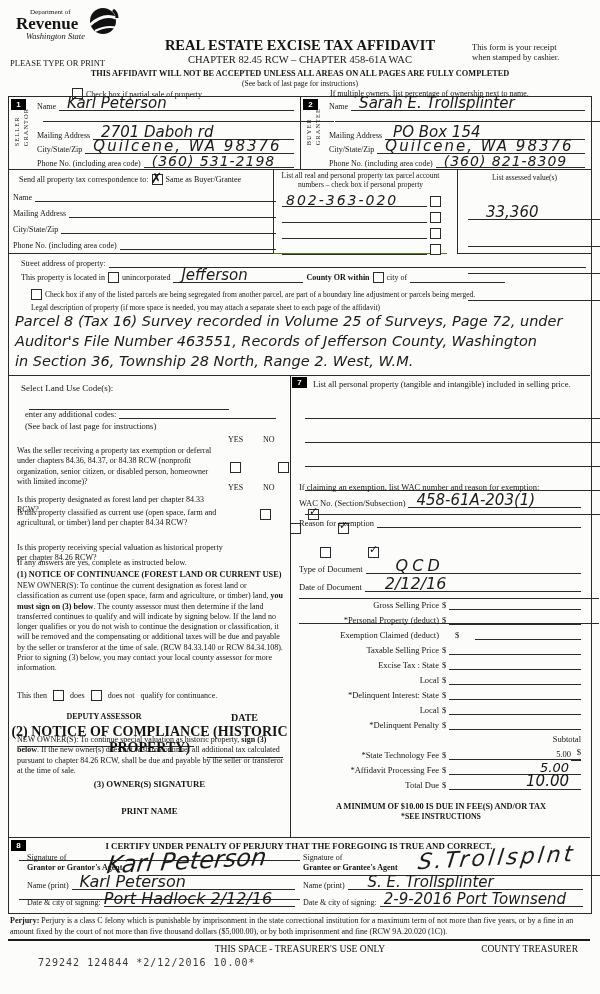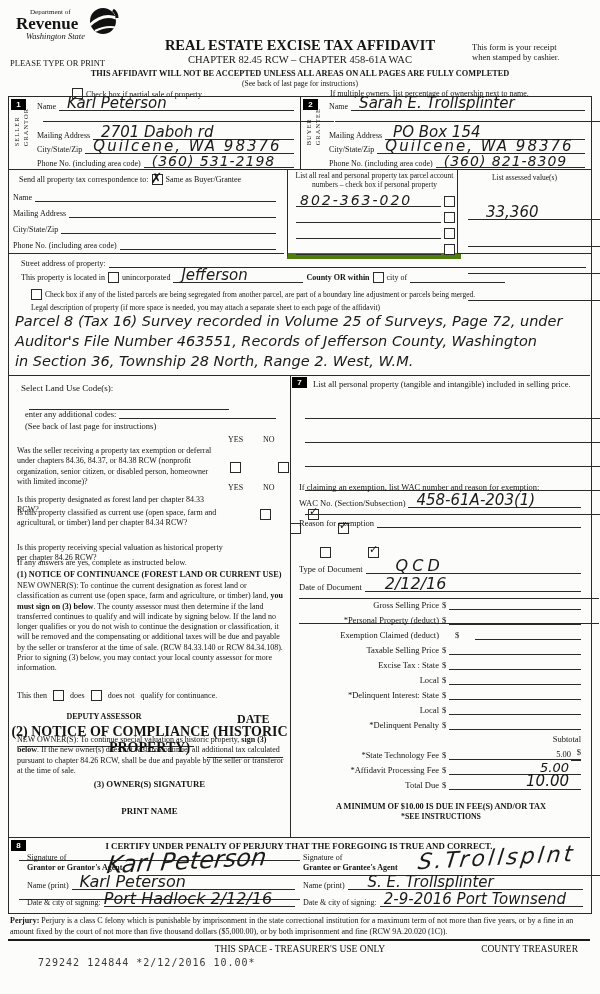--- a/index.html
+++ b/index.html
@@ -154,21 +154,21 @@
       <div class="abs row" style="top:54px;left:4px;right:8px;">
         <span class="lbl">City/State/Zip</span>
         <span class="fl"></span>
       </div>
       <div class="abs row" style="top:70px;left:4px;right:8px;">
         <span class="lbl">Phone No. (including area code)</span>
         <span class="fl"></span>
       </div>
     </div>
 
-    <div class="abs" style="top:72px;left:278px;width:173px;height:84px;border-left:1px solid #2a2a2a;border-bottom:6px solid #4d7c0f;">
+    <div class="abs" style="top:72px;left:264px;width:173px;height:84px;border-left:1px solid #2a2a2a;border-bottom:1px solid #4d7c0f;">
       <div class="lbl7 ctr" style="padding-top:2px;">List all real and personal property tax parcel account</div>
       <div class="lbl7 ctr">numbers – check box if personal property</div>
       <div class="abs row" style="top:27px;left:8px;right:6px;align-items:center;">
         <span class="fl">
             <span class="hw" style="font-size:14px;letter-spacing:2px;left:4px;">802-363-020</span>
           </span>
         <span class="cb"></span>
       </div>
       <div class="abs row" style="top:43px;left:8px;right:6px;align-items:center;">
         <span class="fl"></span>
@@ -263,21 +263,21 @@
           <span class="cb"></span>
           <span class="lbl">does</span>
           <span class="cb"></span>
           <span class="lbl">does not</span>
           <span class="lbl">qualify for continuance.</span>
         </div>
 
         <div class="abs fl" style="top:332px;left:10px;width:175px;display:block;"></div>
         <div class="abs fl" style="top:332px;left:198px;width:76px;display:block;"></div>
         <div class="abs b ctr" style="top:337px;left:30px;width:130px;font-size:8px;">DEPUTY ASSESSOR</div>
-        <div class="abs b" style="top:337px;left:228px;font-size:12px;">DATE</div>
+        <div class="abs b" style="top:337px;left:222px;font-size:10px;">DATE</div>
 
         <div class="abs b ctr" style="top:349px;left:0;width:281px;font-size:14px;">(2) NOTICE OF COMPLIANCE (HISTORIC PROPERTY)</div>
         <div class="abs para" style="top:360px;left:8px;width:268px;"><span>NEW OWNER(S): To continue special valuation as historic property, </span><b>sign (3) below</b><span>. If the new owner(s) does not wish to continue, all additional tax calculated pursuant to chapter 84.26 RCW, shall be due and payable by the seller or transferor at the time of sale.</span></div>
 
         <div class="abs b ctr" style="top:404px;left:0;width:281px;font-size:8.8px;">(3)  OWNER(S) SIGNATURE</div>
         <div class="abs fl" style="top:424px;left:10px;right:10px;display:block;"></div>
         <div class="abs b ctr" style="top:431px;left:0;width:281px;font-size:8.8px;">PRINT NAME</div>
         <div class="abs fl" style="top:452px;left:10px;right:10px;display:block;"></div>
       </div>
 

